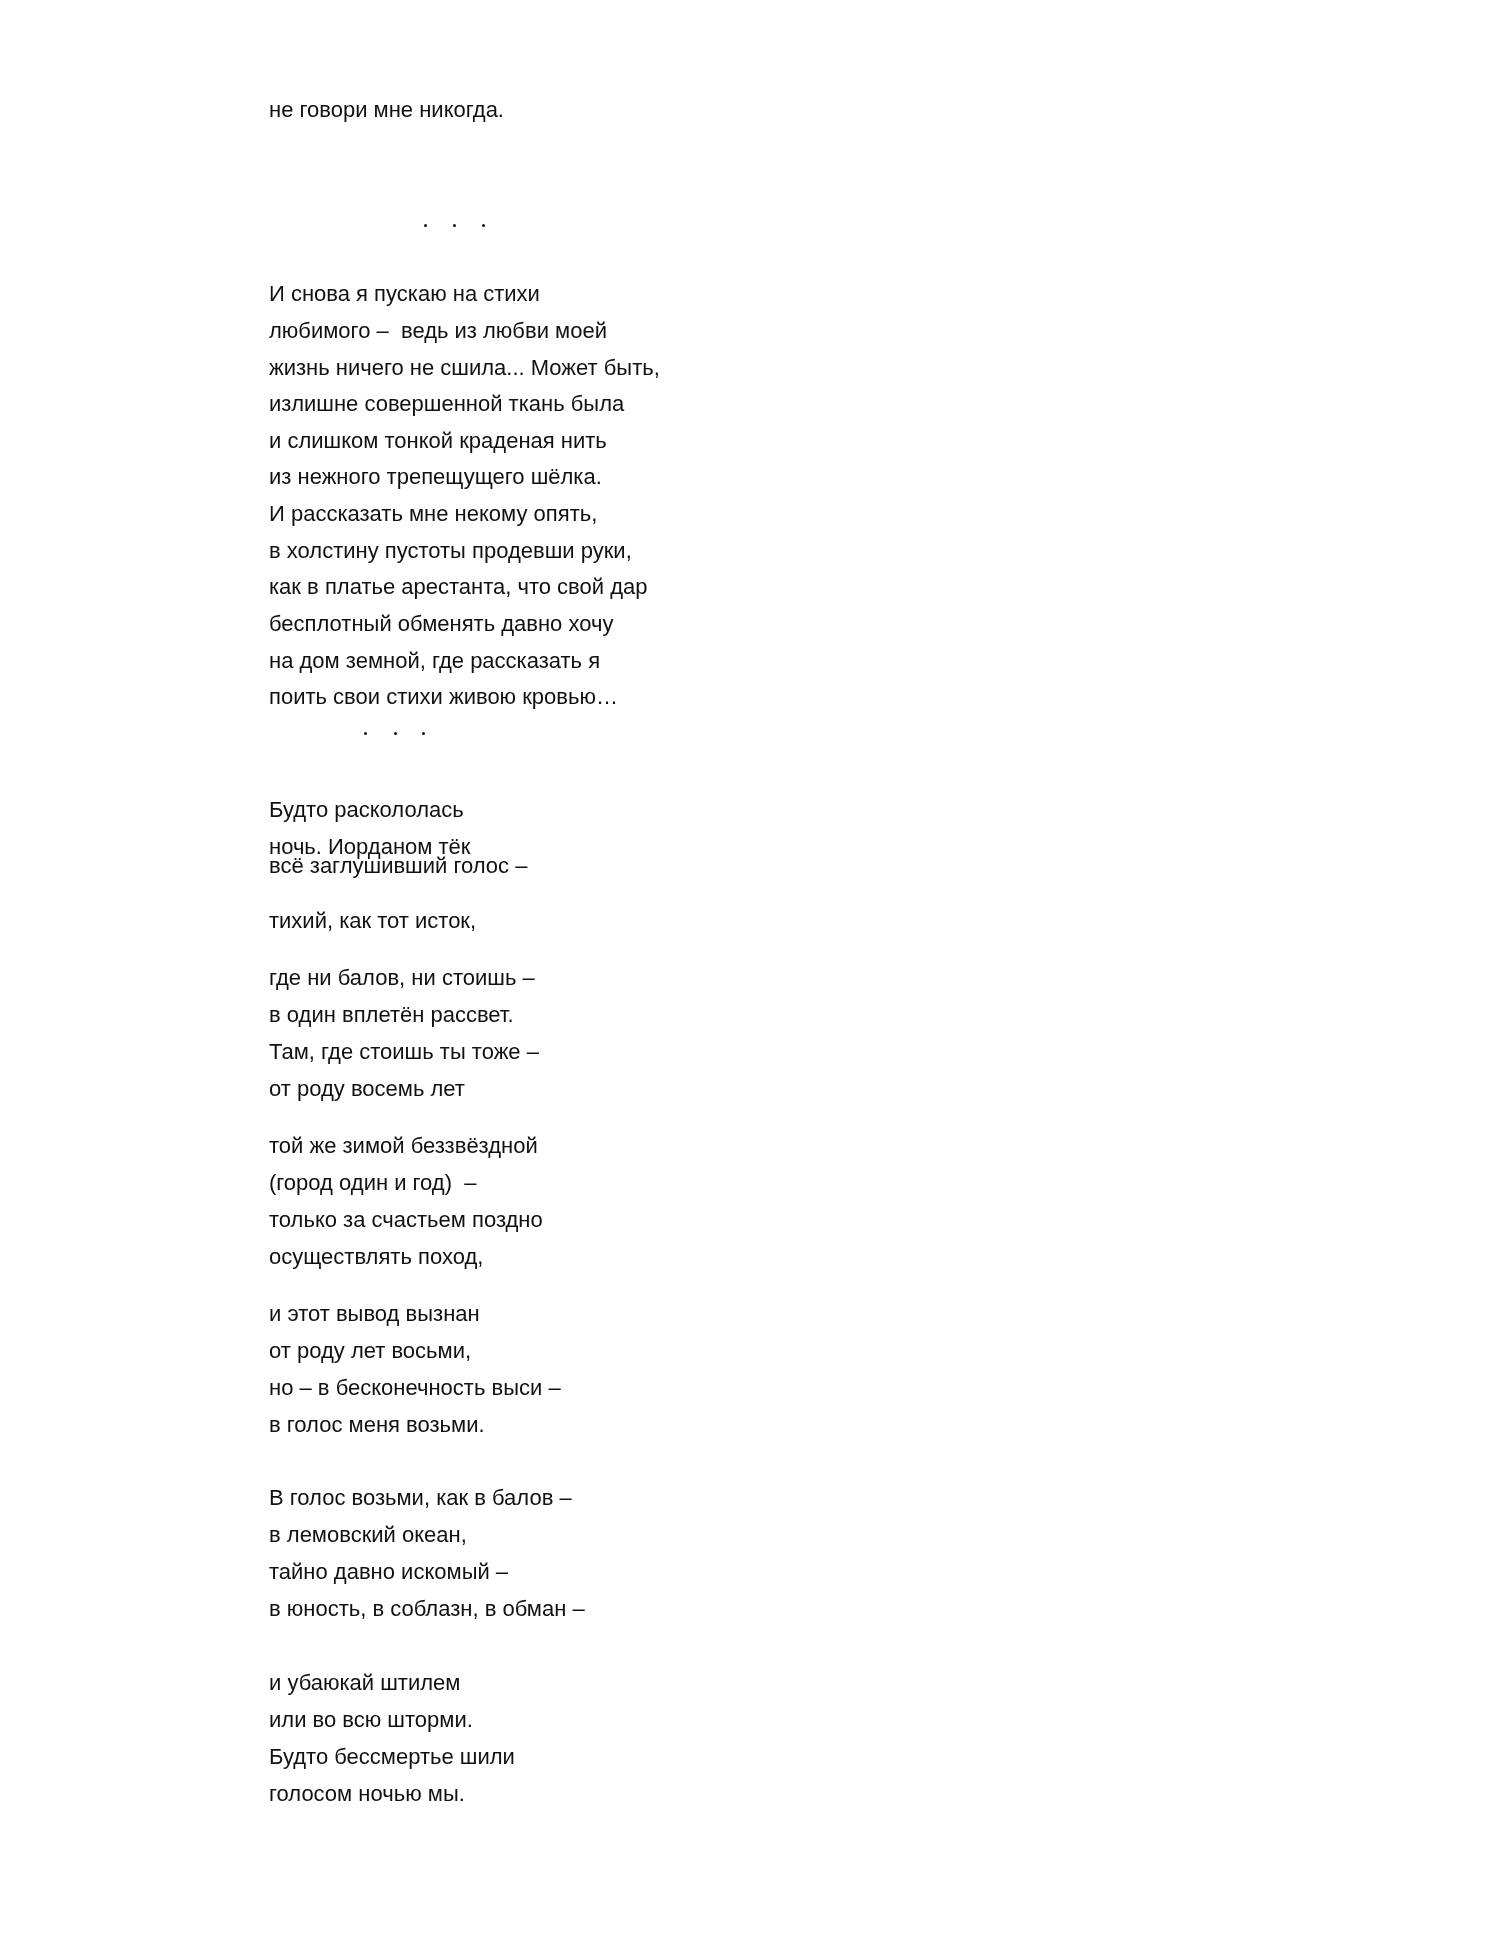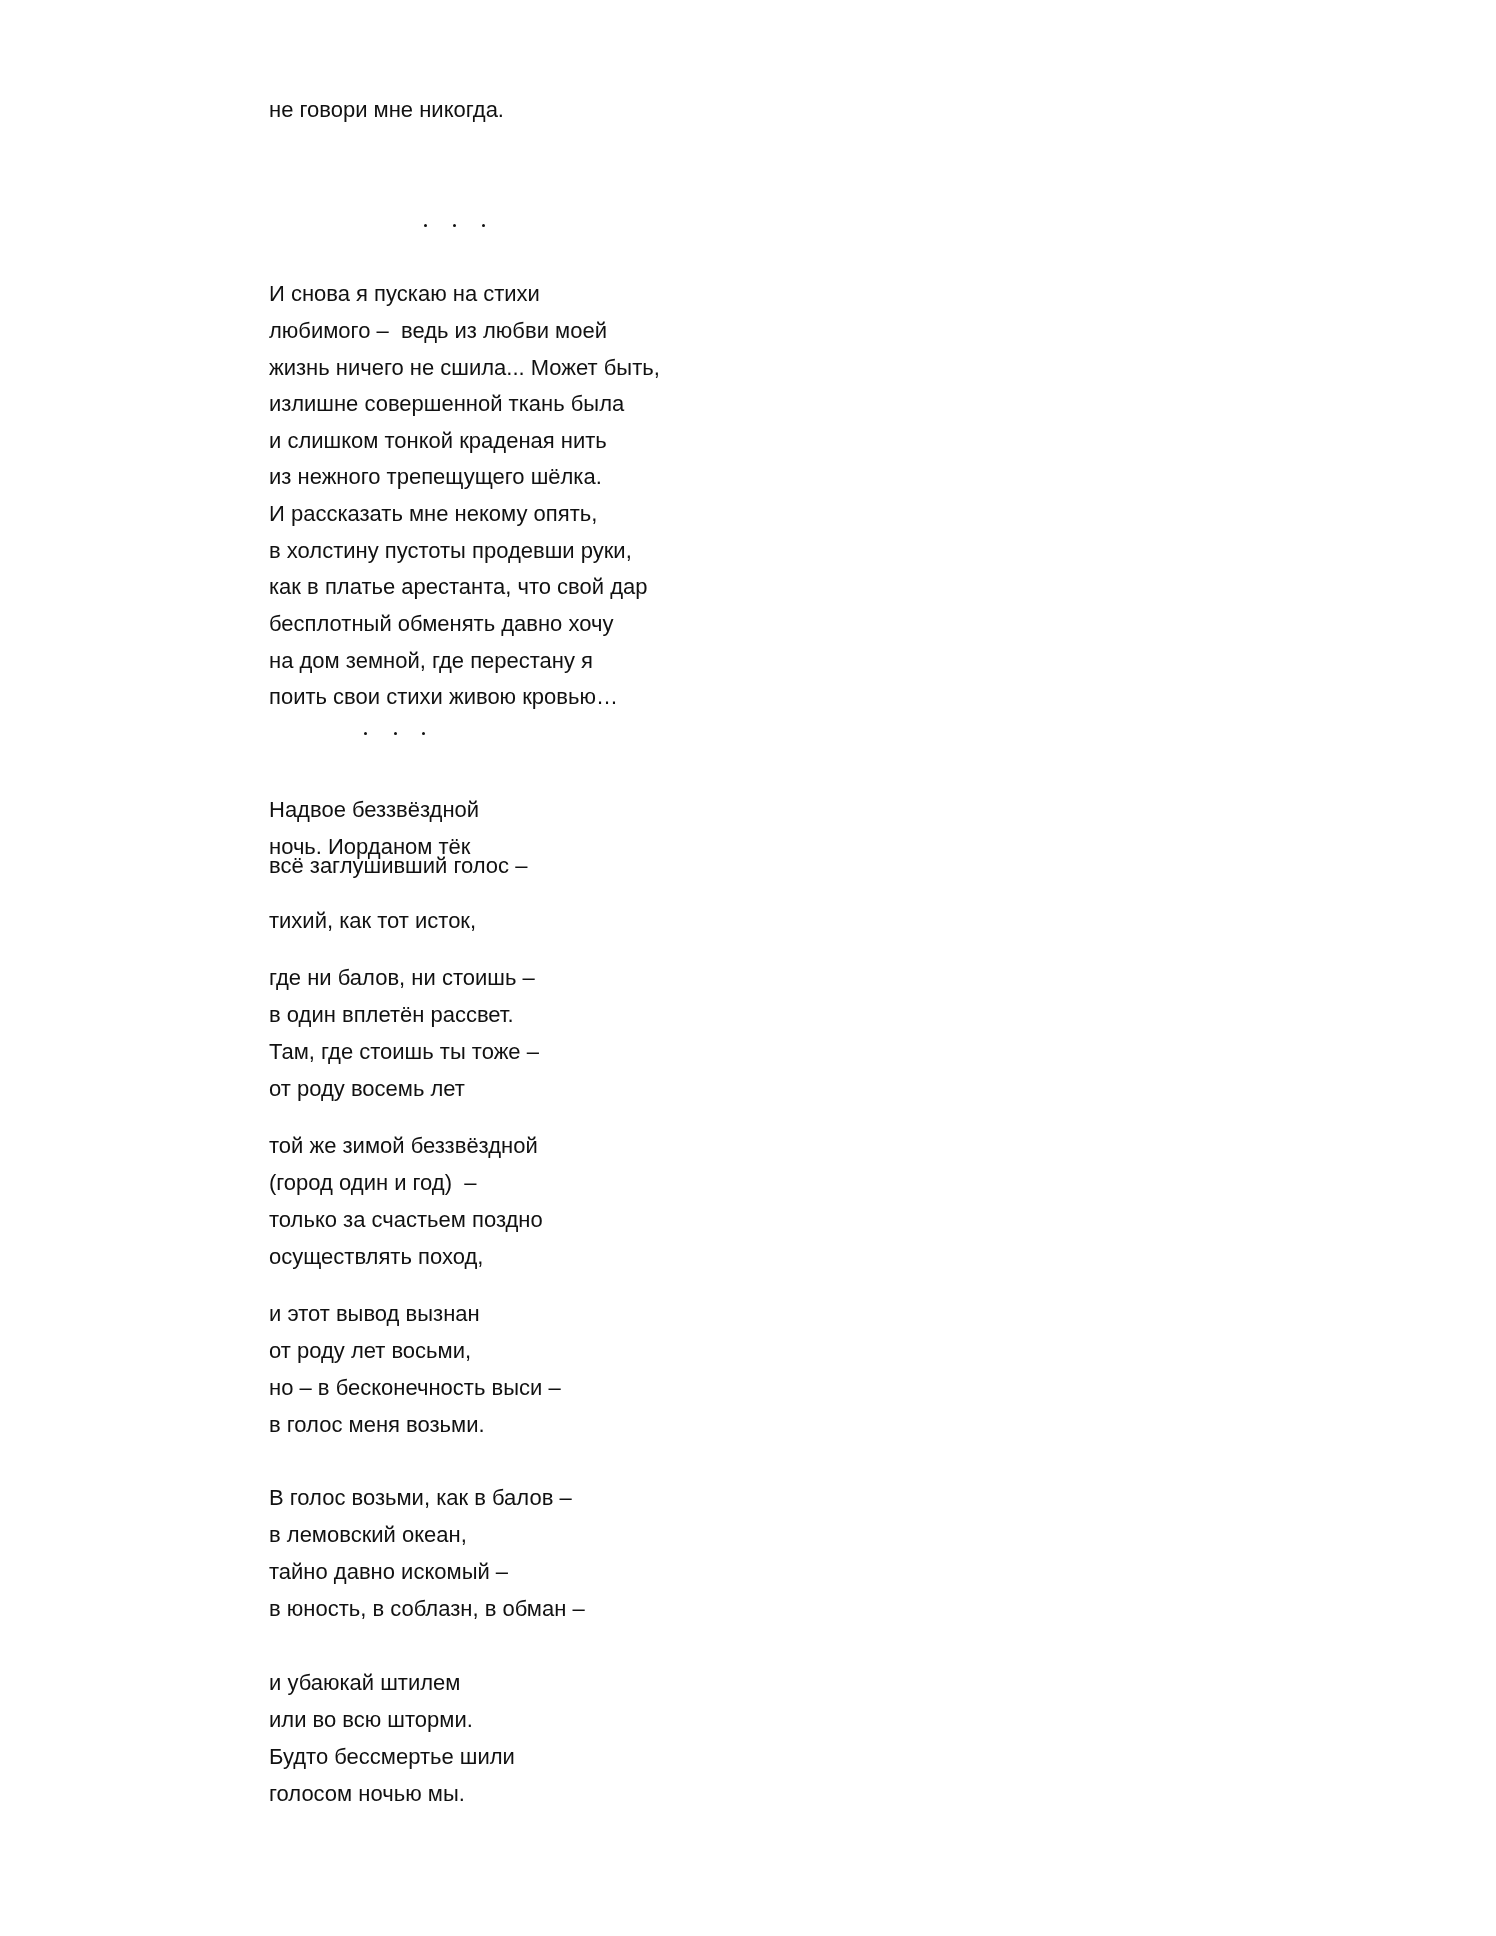--- a/index.html
+++ b/index.html
@@ -39,33 +39,33 @@
     <div class="line" style="top:280px">И снова я пускаю на стихи</div>
     <div class="line" style="top:317px">любимого –  ведь из любви моей</div>
     <div class="line" style="top:354px">жизнь ничего не сшила... Может быть,</div>
     <div class="line" style="top:390px">излишне совершенной ткань была</div>
     <div class="line" style="top:427px">и слишком тонкой краденая нить</div>
     <div class="line" style="top:463px">из нежного трепещущего шёлка.</div>
     <div class="line" style="top:500px">И рассказать мне некому опять,</div>
     <div class="line" style="top:537px">в холстину пустоты продевши руки,</div>
     <div class="line" style="top:573px">как в платье арестанта, что свой дар</div>
     <div class="line" style="top:610px">бесплотный обменять давно хочу</div>
-    <div class="line" style="top:647px">на дом земной, где перестану я</div>
+    <div class="line" style="top:647px">на дом земной, где рассказать я</div>
     <div class="line" style="top:683px">поить свои стихи живою кровью…</div>
   </div>
 
   <div>
     <span class="dot" style="left:364px;top:732px"></span>
     <span class="dot" style="left:394px;top:732px"></span>
     <span class="dot" style="left:422px;top:732px"></span>
   </div>
 
   <div>
     <div>
-      <div class="line" style="top:796px">Надвое беззвёздной</div>
+      <div class="line" style="top:796px">Будто раскололась</div>
       <div class="line" style="top:833px">ночь. Иорданом тёк</div>
       <div class="line" style="top:852px">всё заглушивший голос –</div>
       <div class="line" style="top:907px">тихий, как тот исток,</div>
     </div>
     <div>
       <div class="line" style="top:964px">где ни балов, ни стоишь –</div>
       <div class="line" style="top:1001px">в один вплетён рассвет.</div>
       <div class="line" style="top:1038px">Там, где стоишь ты тоже –</div>
       <div class="line" style="top:1075px">от роду восемь лет</div>
     </div>

